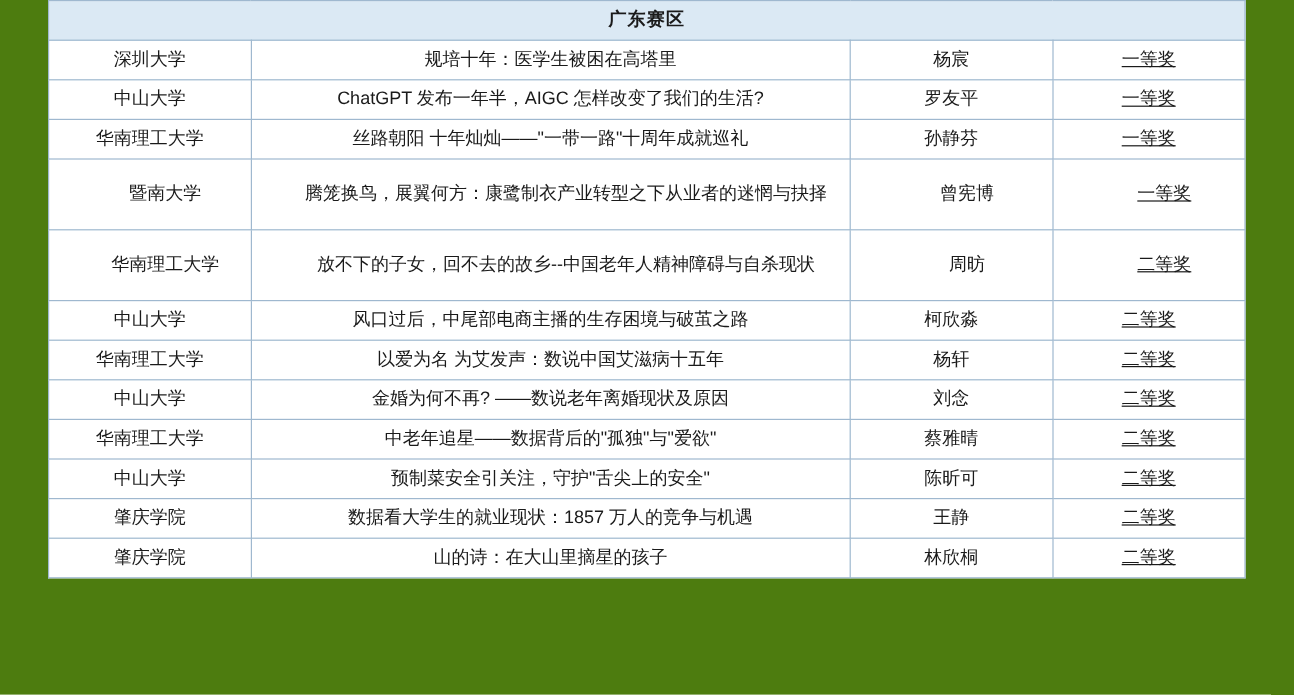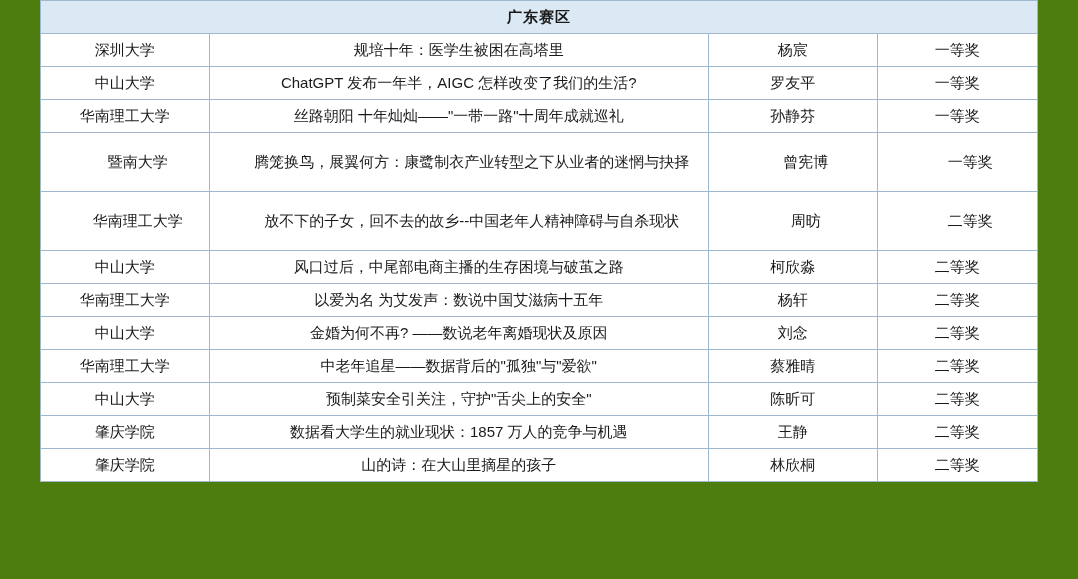--- a/index.html
+++ b/index.html
@@ -52,21 +52,21 @@
     letter-spacing: 1px;
   }
   .col-school { width: 168px; }
   .col-title  { width: 498px; }
   .col-author { width: 168px; }
   .col-award  { width: 160px; }
 
   td.school { font-size: 15px; }
   td.work   { font-size: 15px; }
   td.author { font-size: 15px; }
-  td.award  { font-size: 15px; }
+  td.award  { font-size: 15px; text-decoration: underline; }
 
   tr.row-h1 td { height: 26px; }
   tr.row-h2 td { height: 52px; padding-left: 30px; }
 </style>
 </head>
 <body>
 
 <div class="page">
   <div class="table-wrap">
     <table class="award-table">

